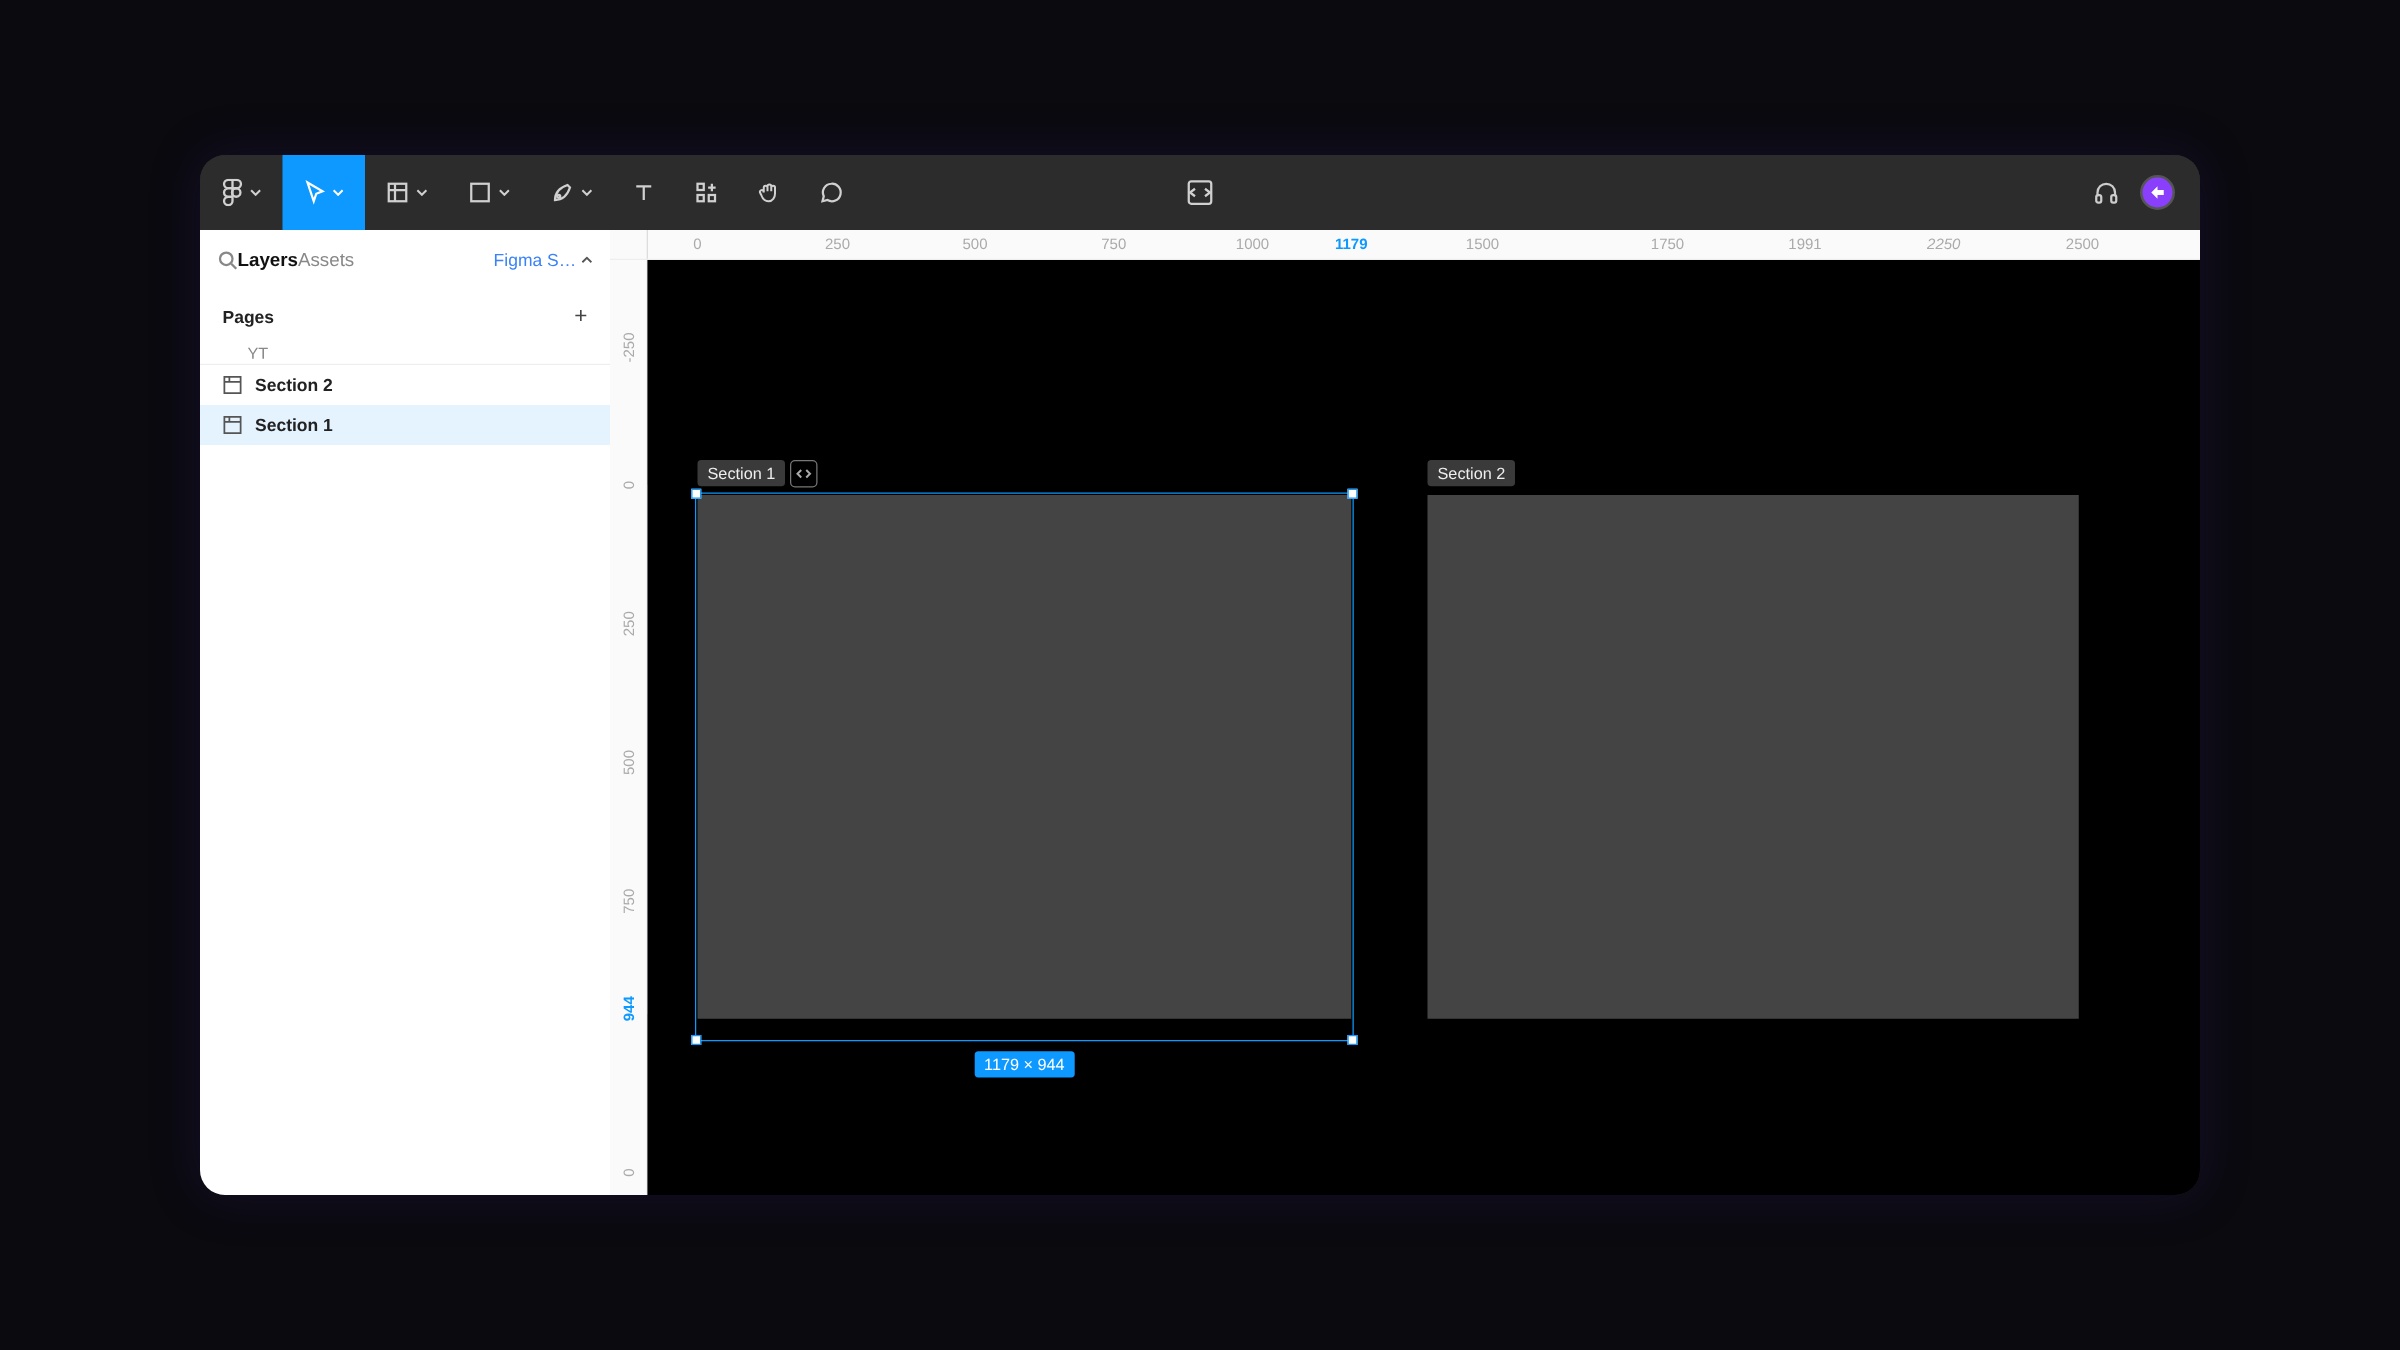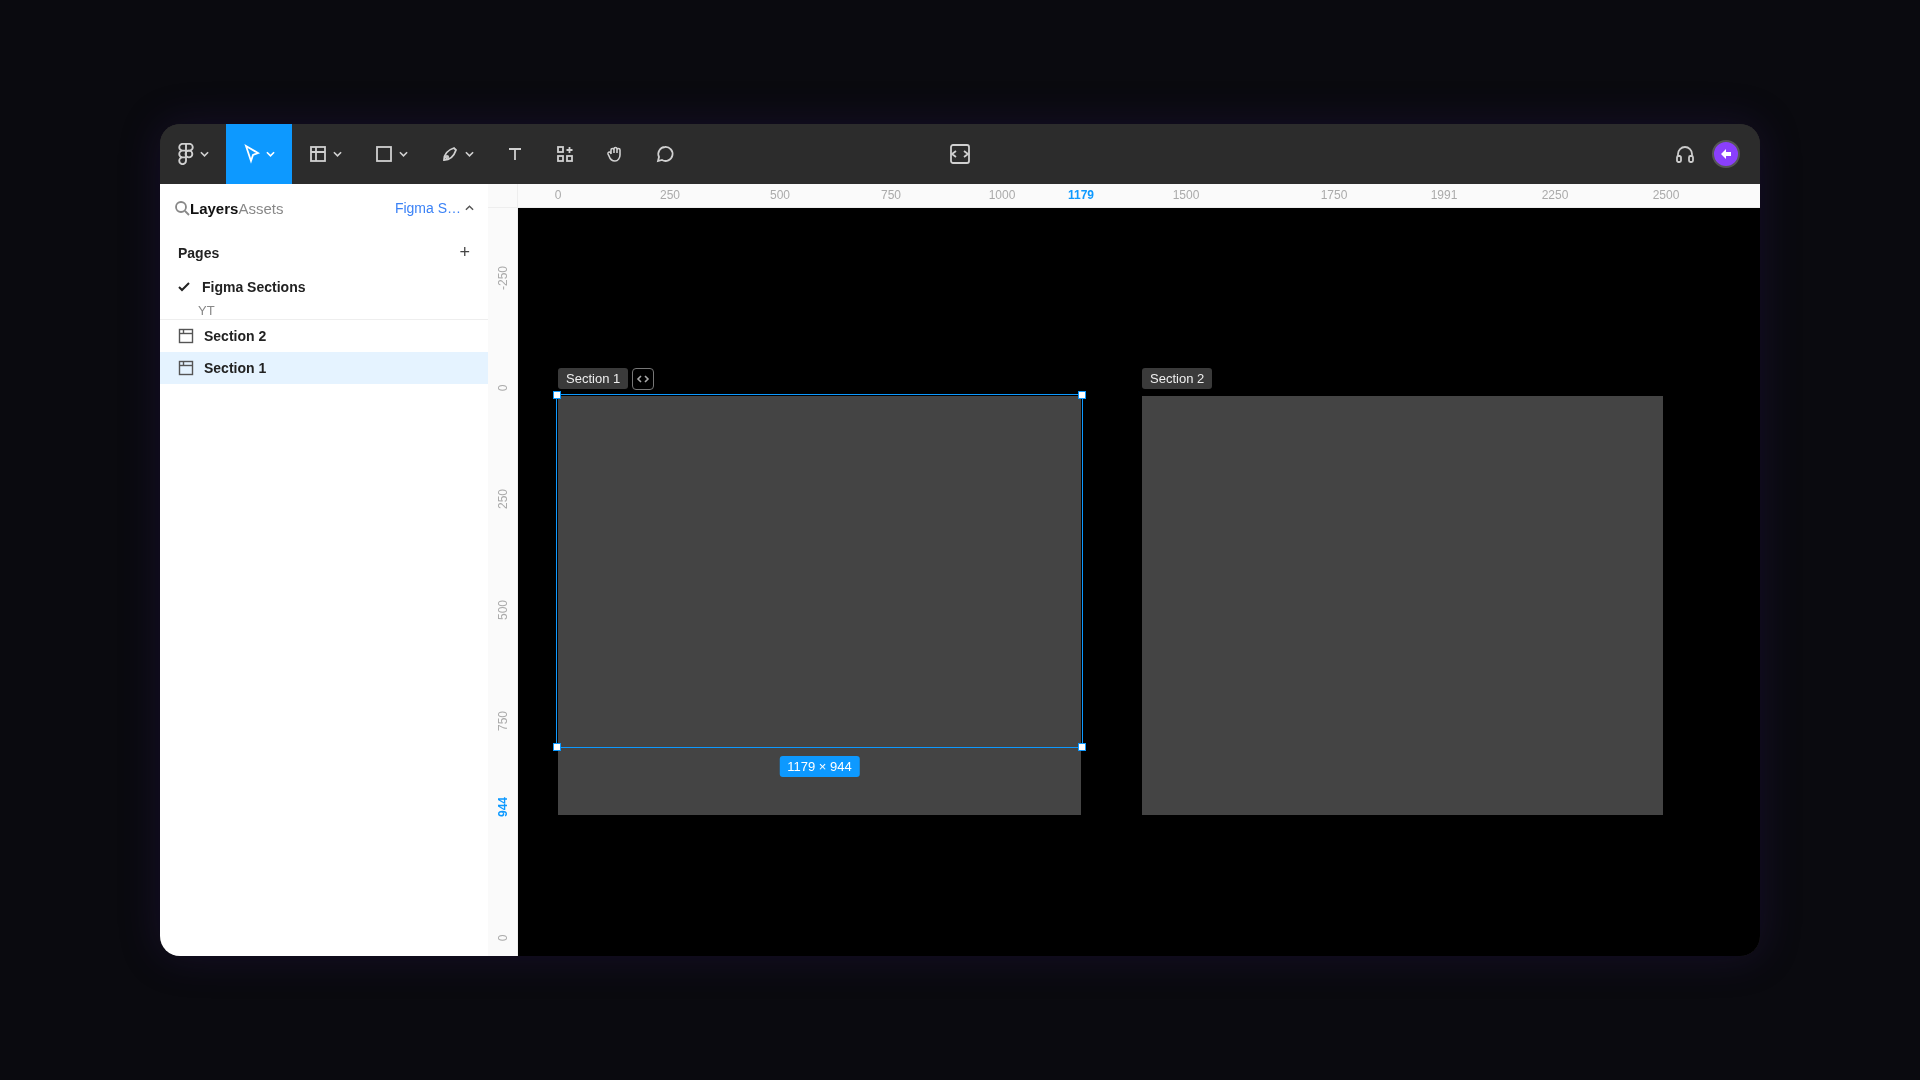--- a/index.html
+++ b/index.html
@@ -284,28 +284,20 @@
             <path d="M1 5l4-4 4 4"></path>
           </svg>
       </span>
     </div>
 
     <div class="pages-header">
       <span>Pages</span>
       <span class="plus">+</span>
     </div>
 
-    <div class="page-row current">
-      <span class="check">
-        <svg width="12" height="10" viewBox="0 0 12 10" stroke="#222" fill="none" stroke-width="2">
-            <path d="M1 5l3 3 7-7"></path>
-          </svg>
-      </span>
-      <span style="font-weight:600;">Figma Sections</span>
-    </div>
     <div class="page-row-trunc">YT</div>
 
     <div class="layers-divider"></div>
 
     <div class="layer-row">
       <span class="layer-icon">
         <svg width="16" height="16" viewBox="0 0 16 16" stroke="#555" fill="none" stroke-width="1.4">
             <rect x="1.5" y="1.5" width="13" height="13"></rect>
             <line x1="1.5" y1="5.5" x2="14.5" y2="5.5"></line>
             <line x1="5.5" y1="1.5" x2="5.5" y2="5.5"></line>
@@ -332,21 +324,21 @@
   <div class="h-ruler" id="h-ruler">
       <span class="h-tick" style="left: 40px;">0</span>
       <span class="h-tick" style="left: 152px;">250</span>
       <span class="h-tick" style="left: 262px;">500</span>
       <span class="h-tick" style="left: 373px;">750</span>
       <span class="h-tick" style="left: 484px;">1000</span>
       <span class="h-tick marker" style="left: 563px;">1179</span>
       <span class="h-tick" style="left: 668px;">1500</span>
       <span class="h-tick" style="left: 816px;">1750</span>
       <span class="h-tick" style="left: 926px;">1991</span>
-      <span class="h-tick" style="left: 1037px;">2250</span>
+      <span class="h-tick" style="left: 1037px; font-style: italic;">2250</span>
       <span class="h-tick" style="left: 1148px;">2500</span>
     </div>
 
   <div class="v-ruler" id="v-ruler">
       <span class="v-tick" style="top: 70px;">-250</span>
       <span class="v-tick" style="top: 180px;">0</span>
       <span class="v-tick" style="top: 291px;">250</span>
       <span class="v-tick" style="top: 402px;">500</span>
       <span class="v-tick" style="top: 513px;">750</span>
       <span class="v-tick marker" style="top: 599px;">944</span>
@@ -361,21 +353,21 @@
 
     <div class="section-frame" style="left:40px;top:188px;width:523px;height:419px;">
       <div class="section-label">Section 1</div>
       <div class="section-devicon">
         <svg width="14" height="12" viewBox="0 0 14 12" stroke="currentColor" fill="none" stroke-width="1.6">
             <path d="M5 3L2 6l3 3M9 3l3 3-3 3"></path>
           </svg>
       </div>
     </div>
 
-    <div class="selection" style="left:38px;top:186px;width:527px;height:354px;">
+    <div class="selection" style="left:38px;top:186px;width:527px;height:439px;">
       <div class="handle" style="left:-4px;top:-4px;"></div>
       <div class="handle" style="right:-4px;top:-4px;"></div>
       <div class="handle" style="left:-4px;bottom:-4px;"></div>
       <div class="handle" style="right:-4px;bottom:-4px;"></div>
       <div class="dim-label" style="bottom:-30px;">1179 × 944</div>
     </div>
 
   </div>
 
 </div>

